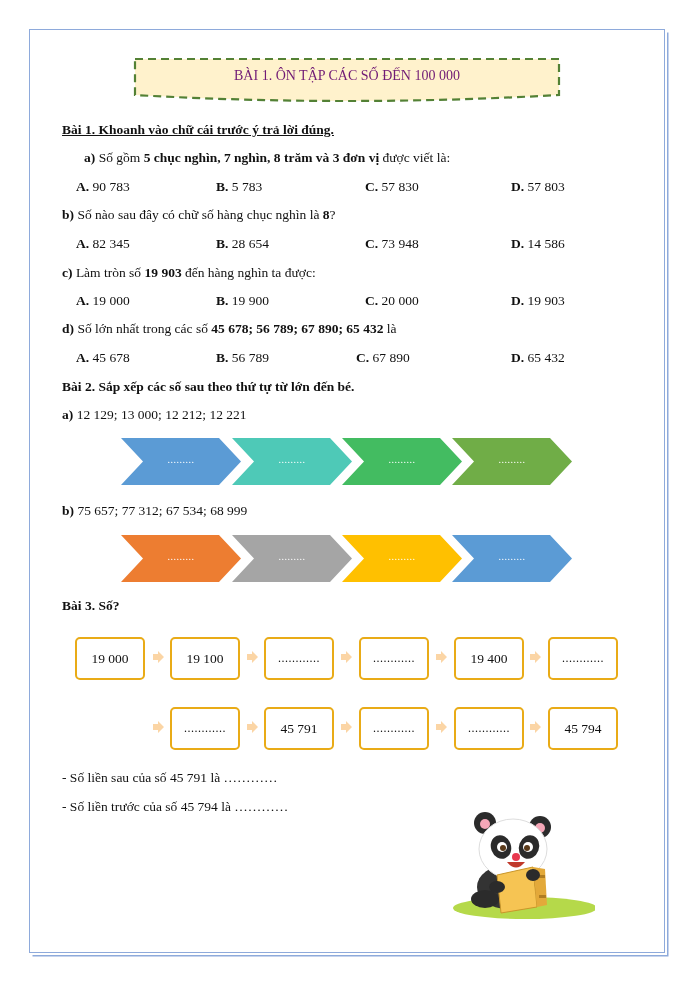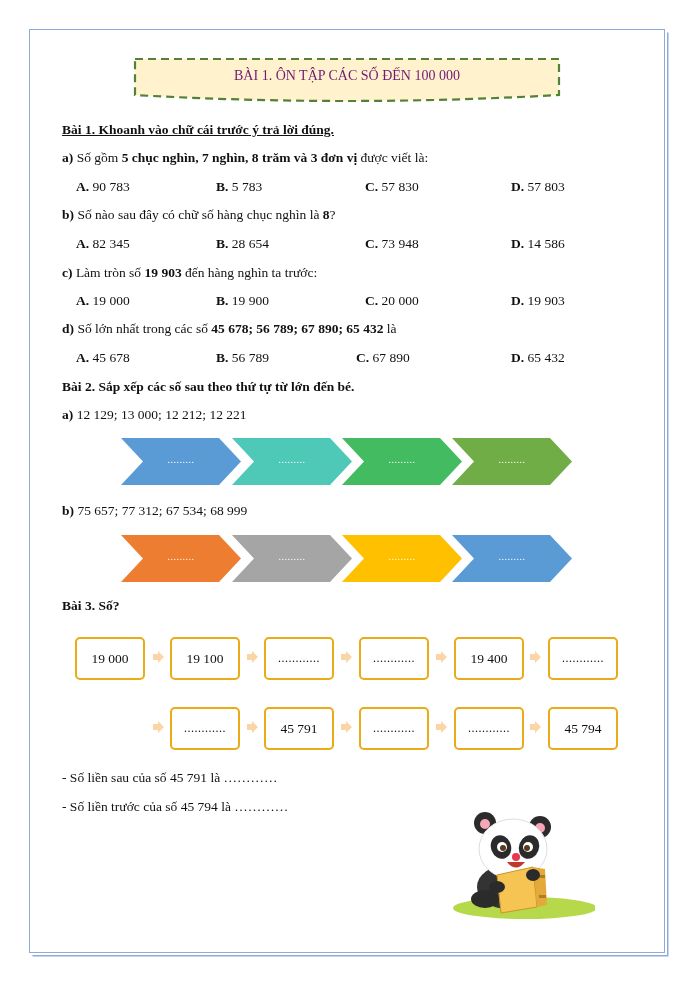--- a/index.html
+++ b/index.html
@@ -34,42 +34,42 @@
 
 <div class="banner">
   <svg width="428" height="46" viewBox="0 0 428 46">
     <path d="M2,2 L426,2 L426,38 Q214,50 2,38 Z" fill="#fff2cc" stroke="#538135" stroke-width="2.2" stroke-dasharray="8,5"></path>
   </svg>
   <div class="banner-title">BÀI 1. ÔN TẬP CÁC SỐ ĐẾN 100 000</div>
 </div>
 
 <div class="line" style="top:122px;text-decoration:underline;"><b>Bài 1. Khoanh vào chữ cái trước ý trả lời đúng.</b></div>
 
-<div class="line" style="top:150px;">
+<div class="line" style="top:150px;margin-left:22px;">
   <b>a)</b> <span>Số gồm </span><b>5 chục nghìn, 7 nghìn, 8 trăm và 3 đơn vị</b><span> được viết là:</span>
 </div>
 <div class="opts" style="top:179px;">
   <div class="opt" style="left:0;"><b>A.</b> <span>90 783</span></div>
   <div class="opt" style="left:140px;"><b>B.</b> <span>5 783</span></div>
   <div class="opt" style="left:289px;"><b>C.</b> <span>57 830</span></div>
   <div class="opt" style="left:435px;"><b>D.</b> <span>57 803</span></div>
 </div>
 
 <div class="line" style="top:207px;">
   <b>b)</b> <span>Số nào sau đây có chữ số hàng chục nghìn là </span><b>8</b><span>?</span>
 </div>
 <div class="opts" style="top:236px;">
   <div class="opt" style="left:0;"><b>A.</b> <span>82 345</span></div>
   <div class="opt" style="left:140px;"><b>B.</b> <span>28 654</span></div>
   <div class="opt" style="left:289px;"><b>C.</b> <span>73 948</span></div>
   <div class="opt" style="left:435px;"><b>D.</b> <span>14 586</span></div>
 </div>
 
 <div class="line" style="top:265px;">
-  <b>c)</b> <span>Làm tròn số </span><b>19 903</b><span> đến hàng nghìn ta trước:</span>
+  <b>c)</b> <span>Làm tròn số </span><b>19 903</b><span> đến hàng nghìn ta được:</span>
 </div>
 <div class="opts" style="top:293px;">
   <div class="opt" style="left:0;"><b>A.</b> <span>19 000</span></div>
   <div class="opt" style="left:140px;"><b>B.</b> <span>19 900</span></div>
   <div class="opt" style="left:289px;"><b>C.</b> <span>20 000</span></div>
   <div class="opt" style="left:435px;"><b>D.</b> <span>19 903</span></div>
 </div>
 
 <div class="line" style="top:321px;">
   <b>d)</b> <span>Số lớn nhất trong các số </span><b>45 678; 56 789; 67 890; 65 432</b><span> là</span>

